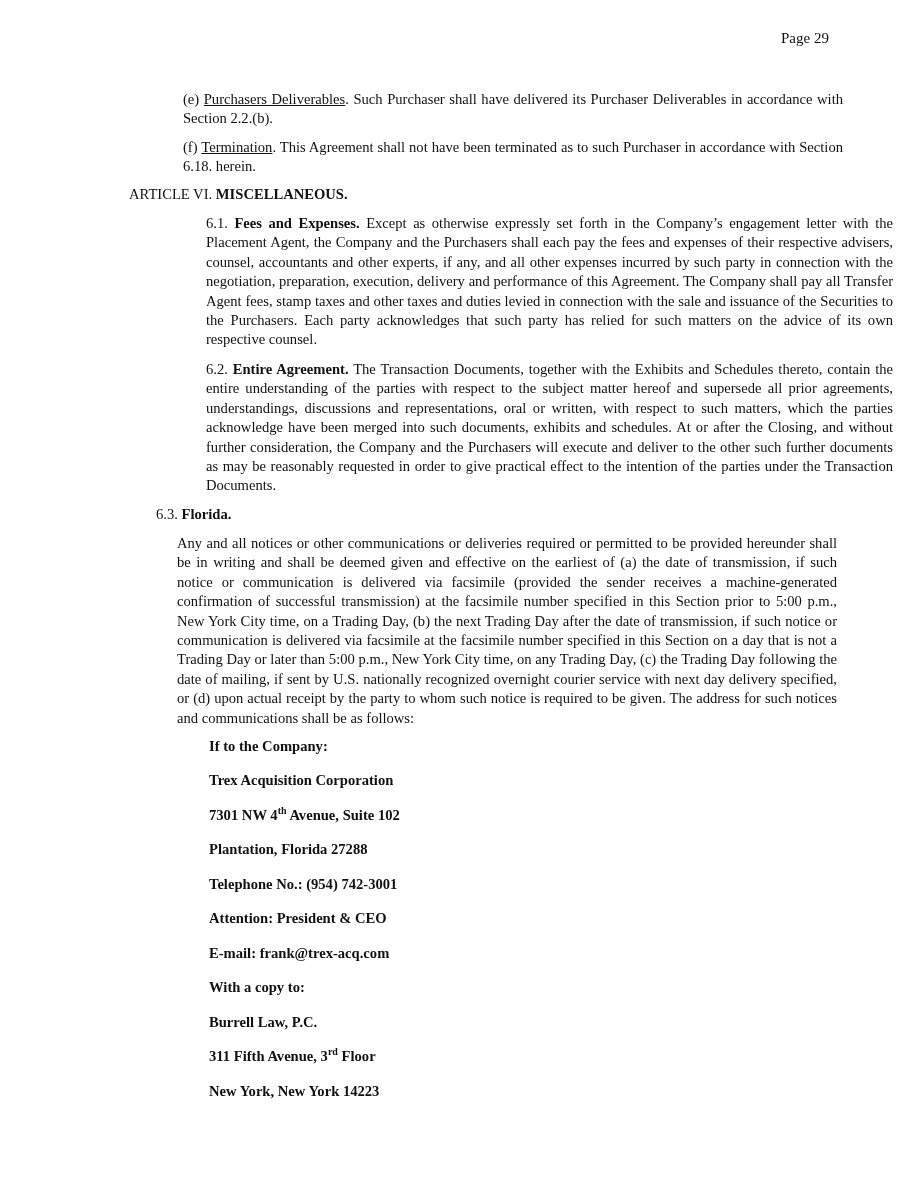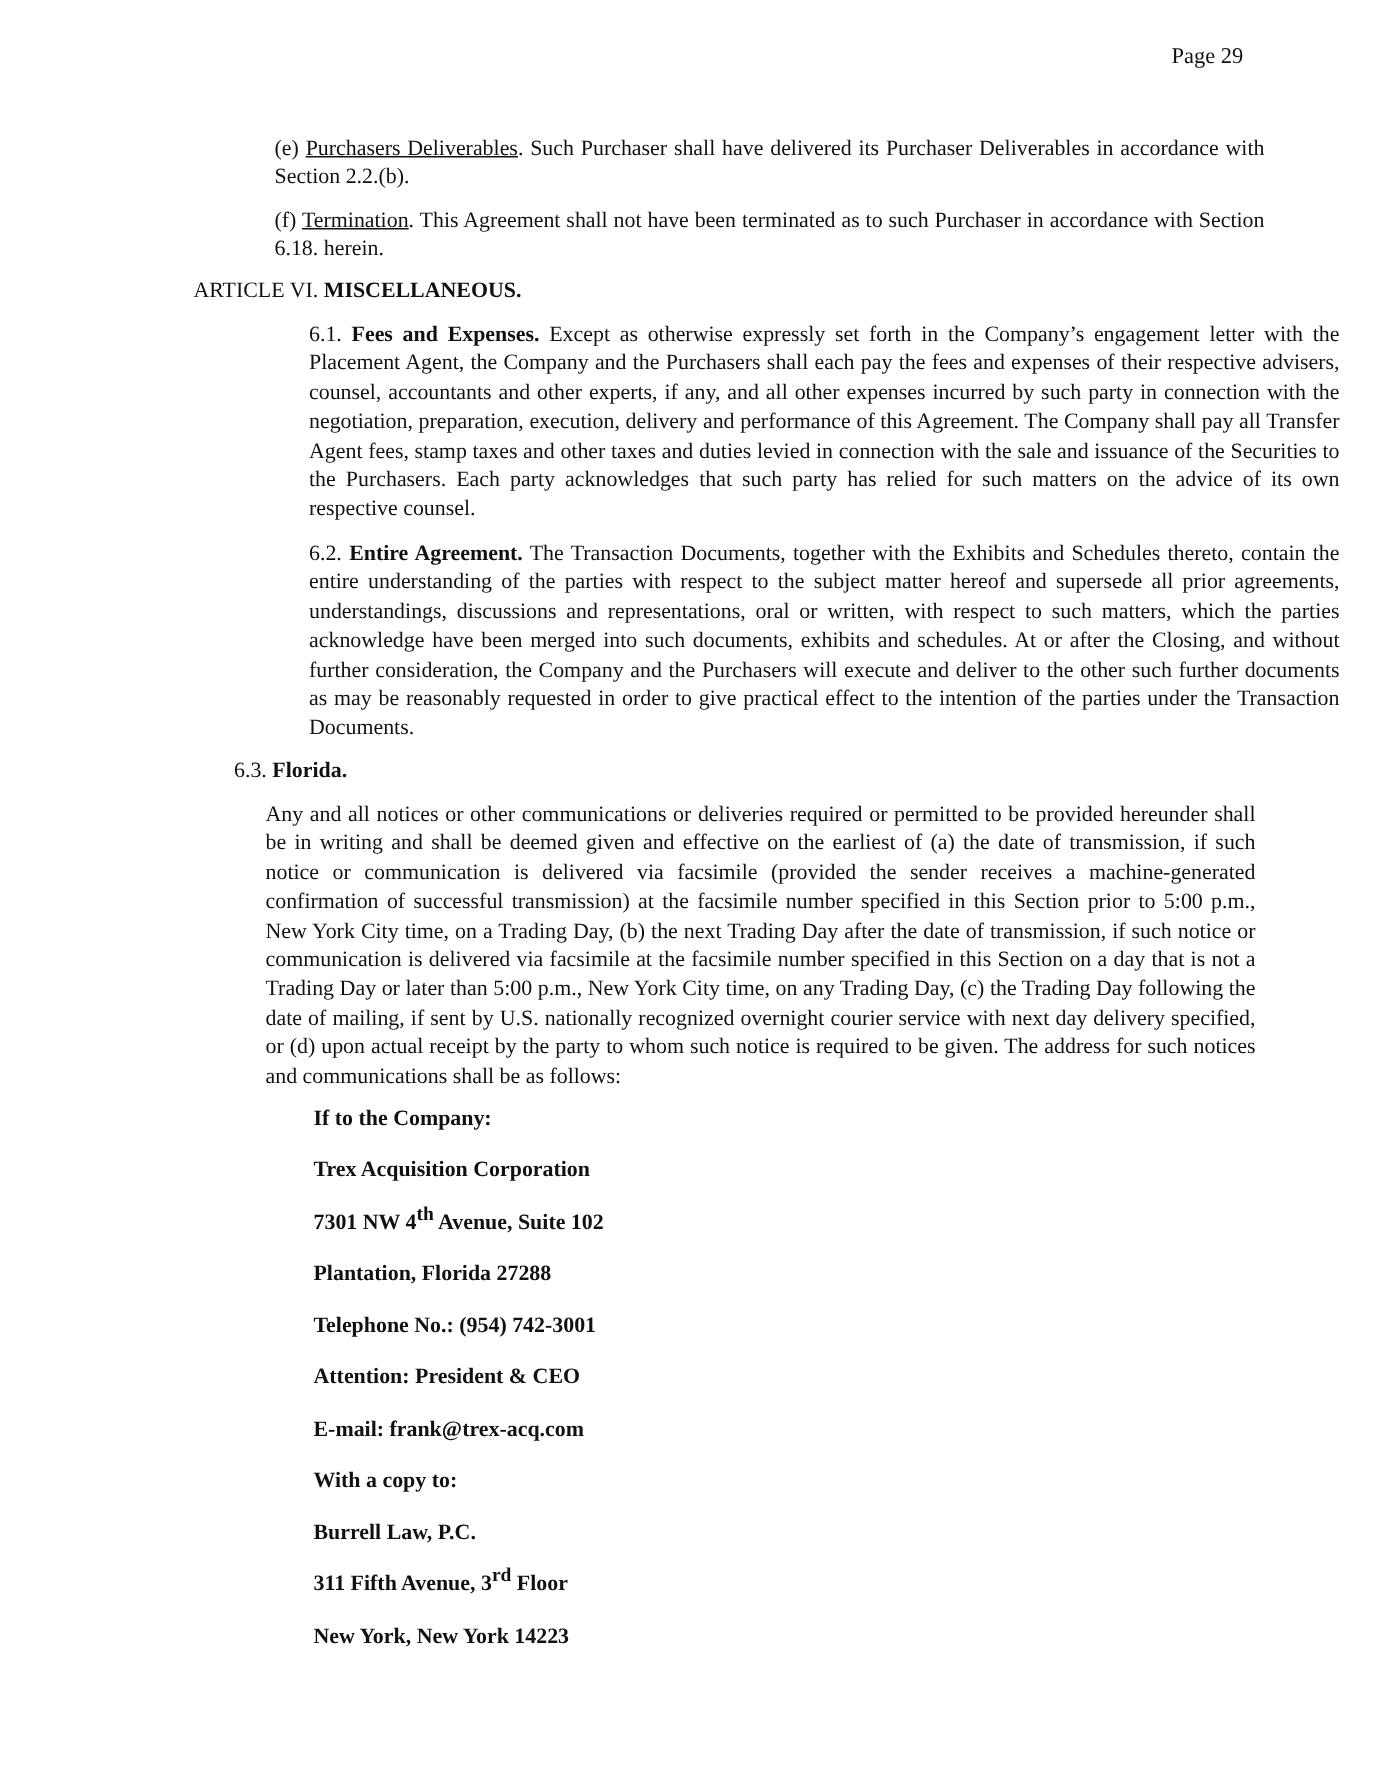--- a/index.html
+++ b/index.html
@@ -10,21 +10,21 @@
     }
     .page-number { position: absolute; top: 30px; left: 781px; font-size: 15px; }
     .p { position: absolute; text-align: justify; line-height: 19.4px; margin: 0; }
     .p.last-left { text-align-last: left; }
     .u { text-decoration: underline; }
     .b { font-weight: bold; }
     .sub { left: 183px; width: 660px; }
     .sec { left: 172px; width: 687px; margin-left: 34px; }
     .body63 { left: 177px; width: 660px; }
     .addr { position: absolute; left: 209px; font-size: 14.6px; white-space: nowrap; font-weight: bold; }
-    sup { font-size: 13px; vertical-align: 6px; line-height: 0; }
+    sup { font-size: 10px; vertical-align: 6px; line-height: 0; }
   </style>
 </head>
 <body>
 
 <div class="page-number">Page 29</div>
 
 <p class="p sub last-left" style="top:90px;"><span>(e)</span> <span class="u">Purchasers Deliverables</span><span>. Such Purchaser shall have delivered its Purchaser Deliverables in accordance with Section 2.2.(b).</span></p>
 
 <p class="p sub last-left" style="top:138px;"><span>(f)</span> <span class="u">Termination</span><span>. This Agreement shall not have been terminated as to such Purchaser in accordance with Section 6.18. herein.</span></p>
 

